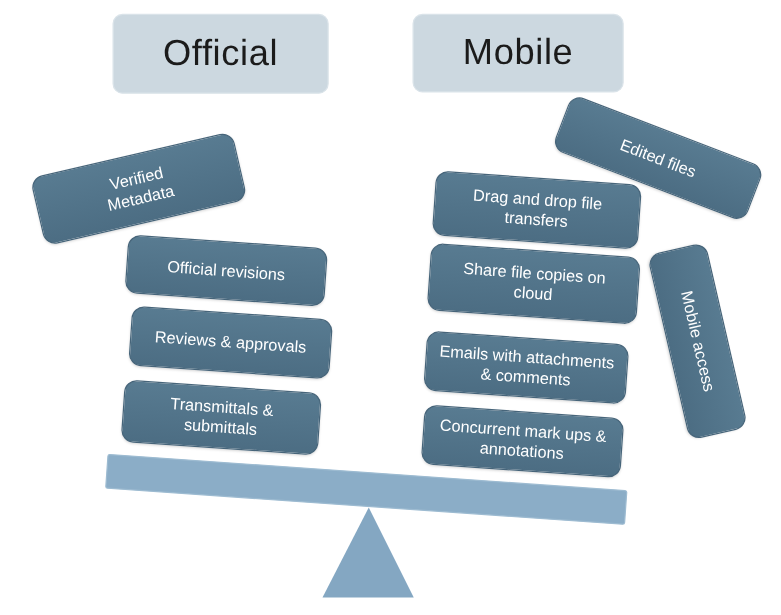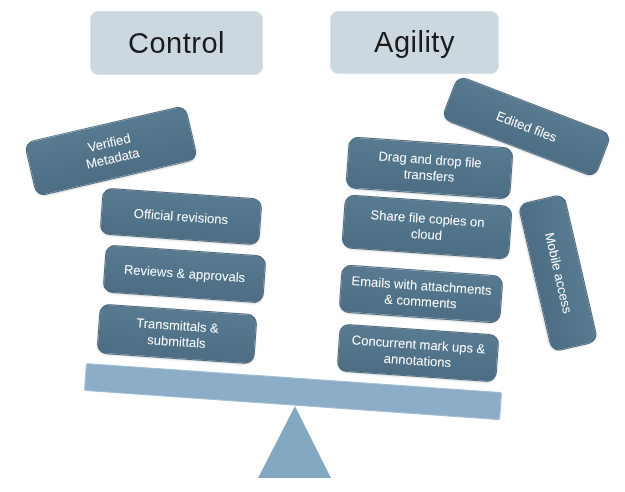--- a/index.html
+++ b/index.html
@@ -94,23 +94,23 @@
     border-left: 37px solid transparent;
     border-right: 36px solid transparent;
     border-bottom: 72px solid var(--fulcrum-fill);
   }
 </style>
 </head>
 <body>
 
 <div class="stage">
 
-  <div class="header-box header-control">Control</div>
+  <div class="header-box header-control">Official</div>
 
-  <div class="header-box header-agility">Agility</div>
+  <div class="header-box header-agility">Mobile</div>
 
   <div class="node n-verified">Verified
 Metadata</div>
 
   <div class="node n-official">Official revisions</div>
 
   <div class="node n-reviews">Reviews &amp; approvals</div>
 
   <div class="node n-transmittals">Transmittals &amp;
 submittals</div>

